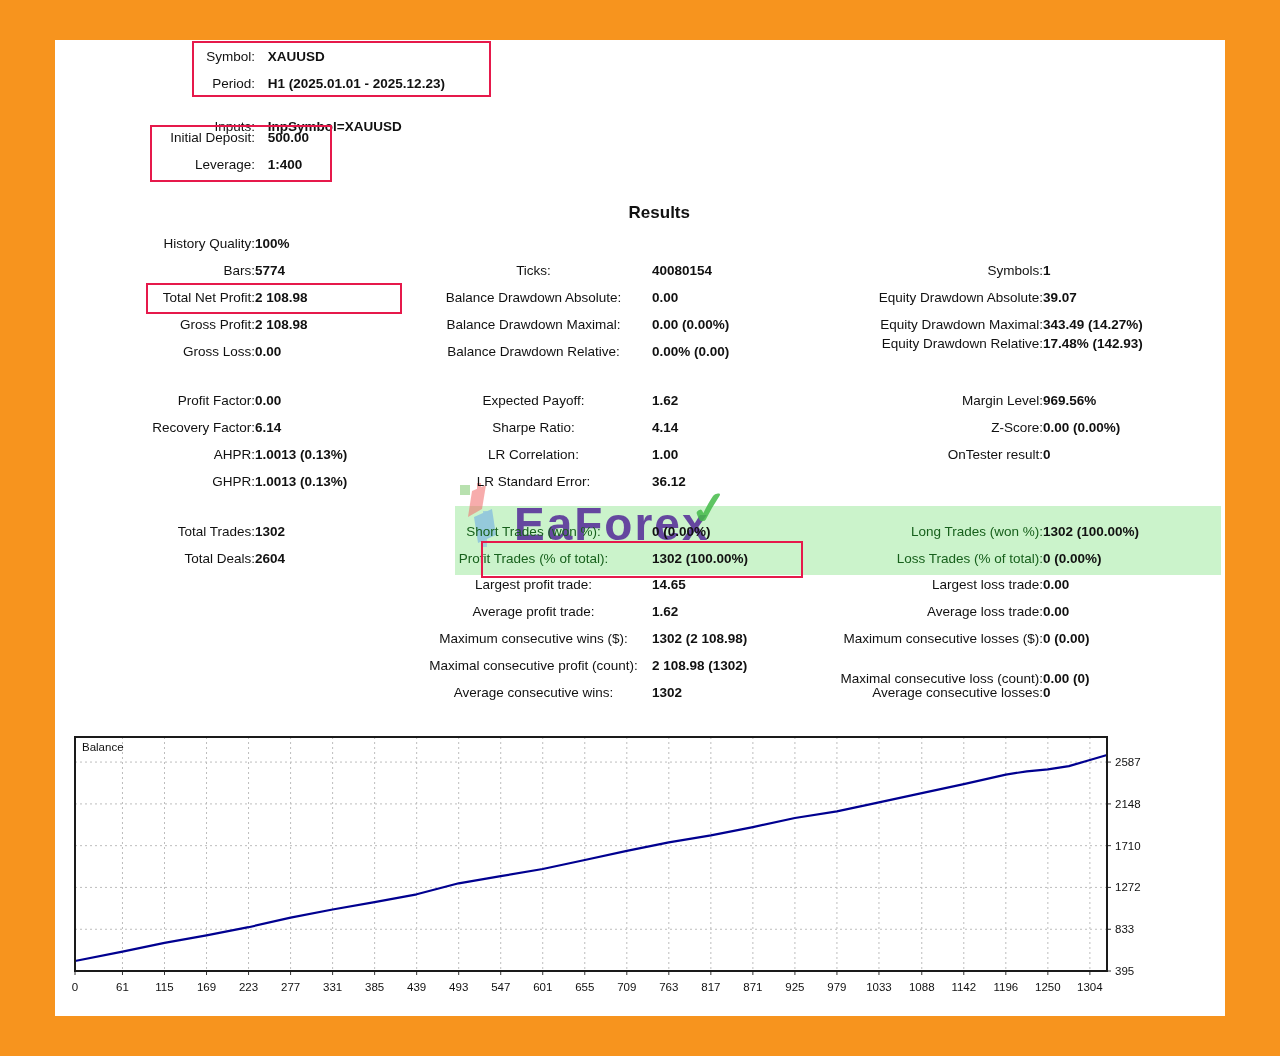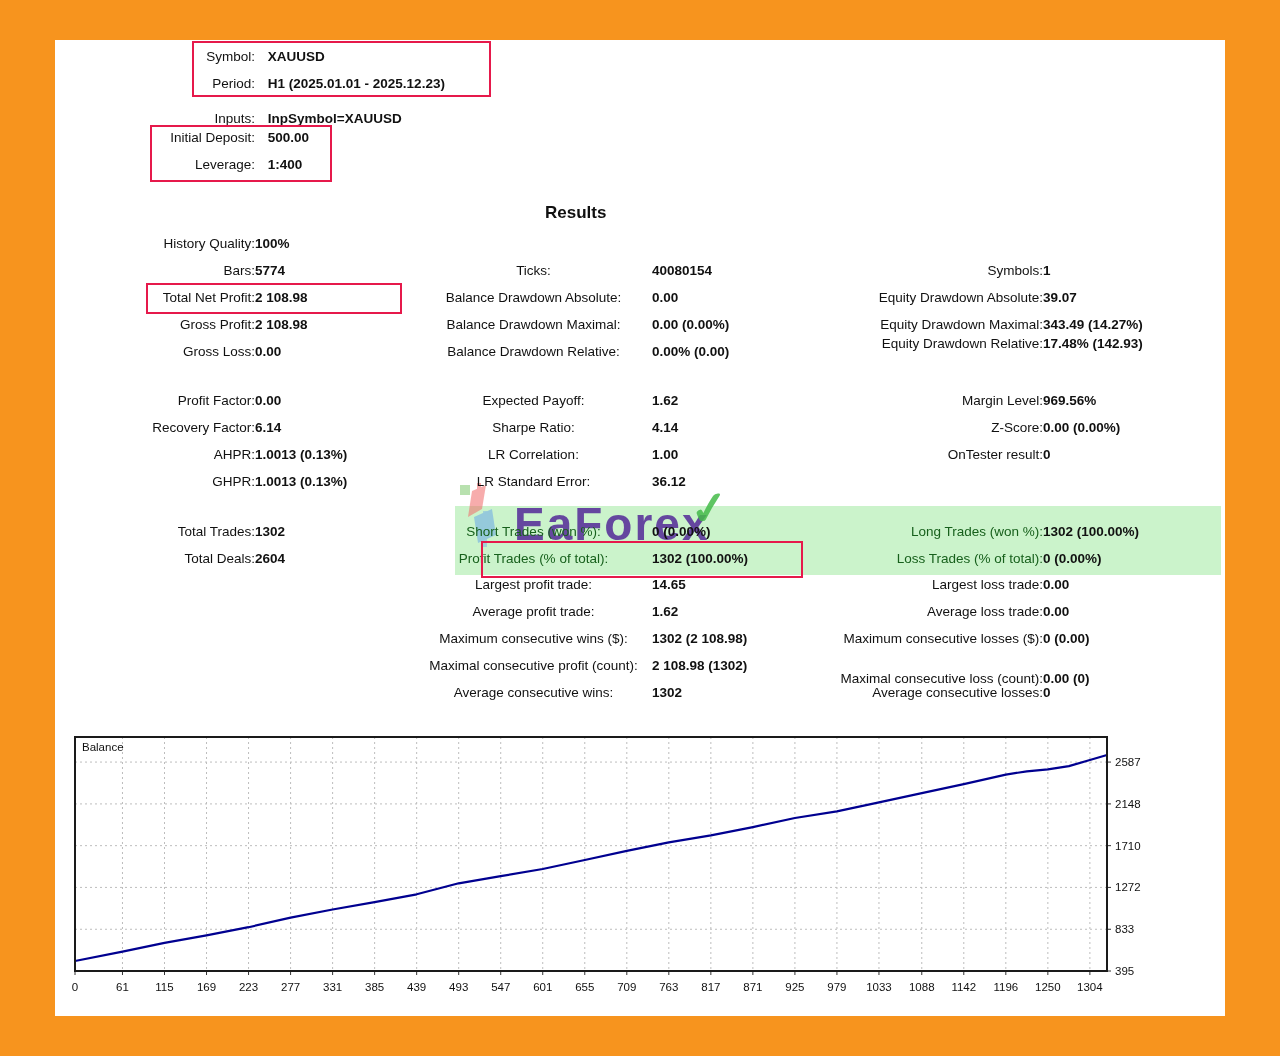--- a/index.html
+++ b/index.html
@@ -9,21 +9,21 @@
 
   
   .hrow{position:absolute;left:55px;height:22px;line-height:22px;font-size:13.5px;white-space:nowrap;}
   .hrow .hl{display:inline-block;width:200px;text-align:right;}
   .hrow .hv{font-weight:bold;margin-left:9px;}
 
   
   .redbox{position:absolute;border:2px solid #e6194b;background:transparent;z-index:6;pointer-events:none;}
 
   
-  #results-title{position:absolute;left:545px;top:203px;width:145px;text-align:left;
+  #results-title{position:absolute;left:545px;top:203px;width:145px;text-align:right;
                  font-size:17px;font-weight:bold;}
 
   
   .scol{position:absolute;left:0;top:0;z-index:4;}
   .stat-row{position:absolute;height:22px;line-height:22px;font-size:13.5px;white-space:nowrap;}
   .sl{display:inline-block;text-align:right;vertical-align:top;}
   .sv{display:inline-block;text-align:left;font-weight:bold;vertical-align:top;}
   .c1 .stat-row{left:80px;}  .c1 .sl{width:175px;} .c1 .sv{width:135px;}
   .c2 .stat-row{left:415px;} .c2 .sl{width:237px;text-align:center;} .c2 .sv{width:142px;}
   .c3 .stat-row{left:795px;} .c3 .sl{width:248px;} .c3 .sv{width:150px;}
@@ -49,21 +49,21 @@
 <div id="panel"></div>
 
 <div class="hrow" style="top:46px">
   <span class="hl">Symbol:</span>
   <span class="hv">XAUUSD</span>
 </div>
 <div class="hrow" style="top:73px">
   <span class="hl">Period:</span>
   <span class="hv">H1 (2025.01.01 - 2025.12.23)</span>
 </div>
-<div class="hrow" style="top:108px">
+<div class="hrow" style="top:116px">
   <span class="hl">Inputs:</span>
   <span class="hv">InpSymbol=XAUUSD</span>
 </div>
 <div class="hrow" style="top:127px">
   <span class="hl">Initial Deposit:</span>
   <span class="hv">500.00</span>
 </div>
 <div class="hrow" style="top:154px">
   <span class="hl">Leverage:</span>
   <span class="hv">1:400</span>

